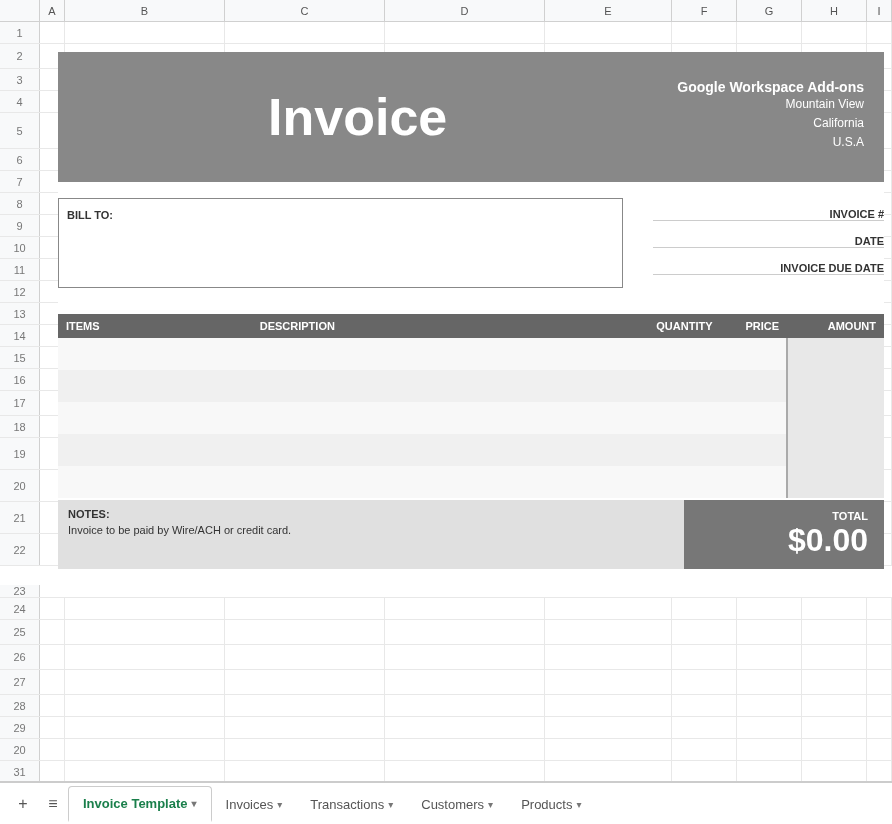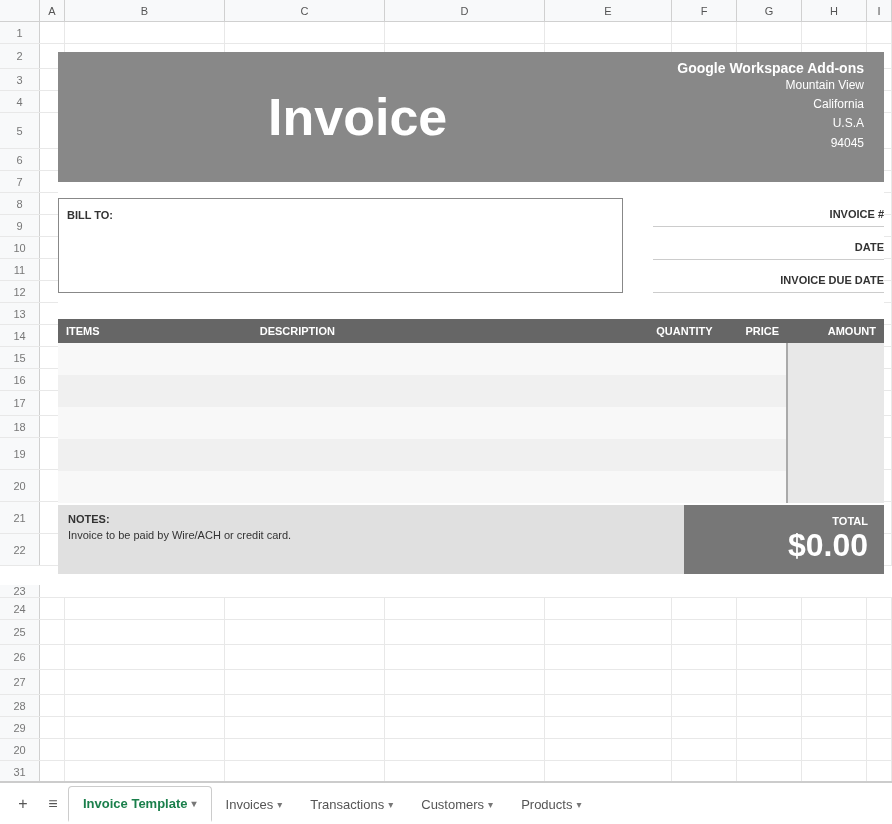--- a/index.html
+++ b/index.html
@@ -116,21 +116,21 @@
       justify-content: center;
     }
 
     .invoice-title {
       font-size: 52px;
       font-weight: bold;
       color: #fff;
     }
 
     .invoice-company-section {
-      padding: 8px 20px;
+      padding: 27px 20px;
       text-align: right;
       display: flex;
       flex-direction: column;
       justify-content: flex-start;
       min-width: 220px;
     }
 
     .company-name {
       font-size: 14px;
       font-weight: bold;
@@ -171,21 +171,20 @@
       gap: 14px;
       padding-top: 10px;
     }
 
     .meta-item {
       text-align: right;
       font-size: 11px;
       font-weight: bold;
       color: #333;
       border-bottom: 1px solid #ccc;
-      padding-bottom: 6px;
     }
 
     
     .items-table {
       width: 100%;
       border-collapse: collapse;
       margin-top: 10px;
     }
 
     .items-table thead tr {
@@ -774,21 +773,20 @@
 
         <div class="invoice-header">
           <div class="invoice-title-section">
             <span class="invoice-title">Invoice</span>
           </div>
           <div class="invoice-company-section">
             <span class="company-name">Google Workspace Add-ons</span>
             <span class="company-detail">Mountain View</span>
             <span class="company-detail">California</span>
             <span class="company-detail">U.S.A</span>
-            <span class="company-detail">94045</span>
           </div>
         </div>
 
         <div class="bill-section">
           <div class="bill-to-box">
             <span class="bill-to-label">BILL TO:</span>
           </div>
           <div class="invoice-meta">
             <div class="meta-item">INVOICE #</div>
             <div class="meta-item">DATE</div>

